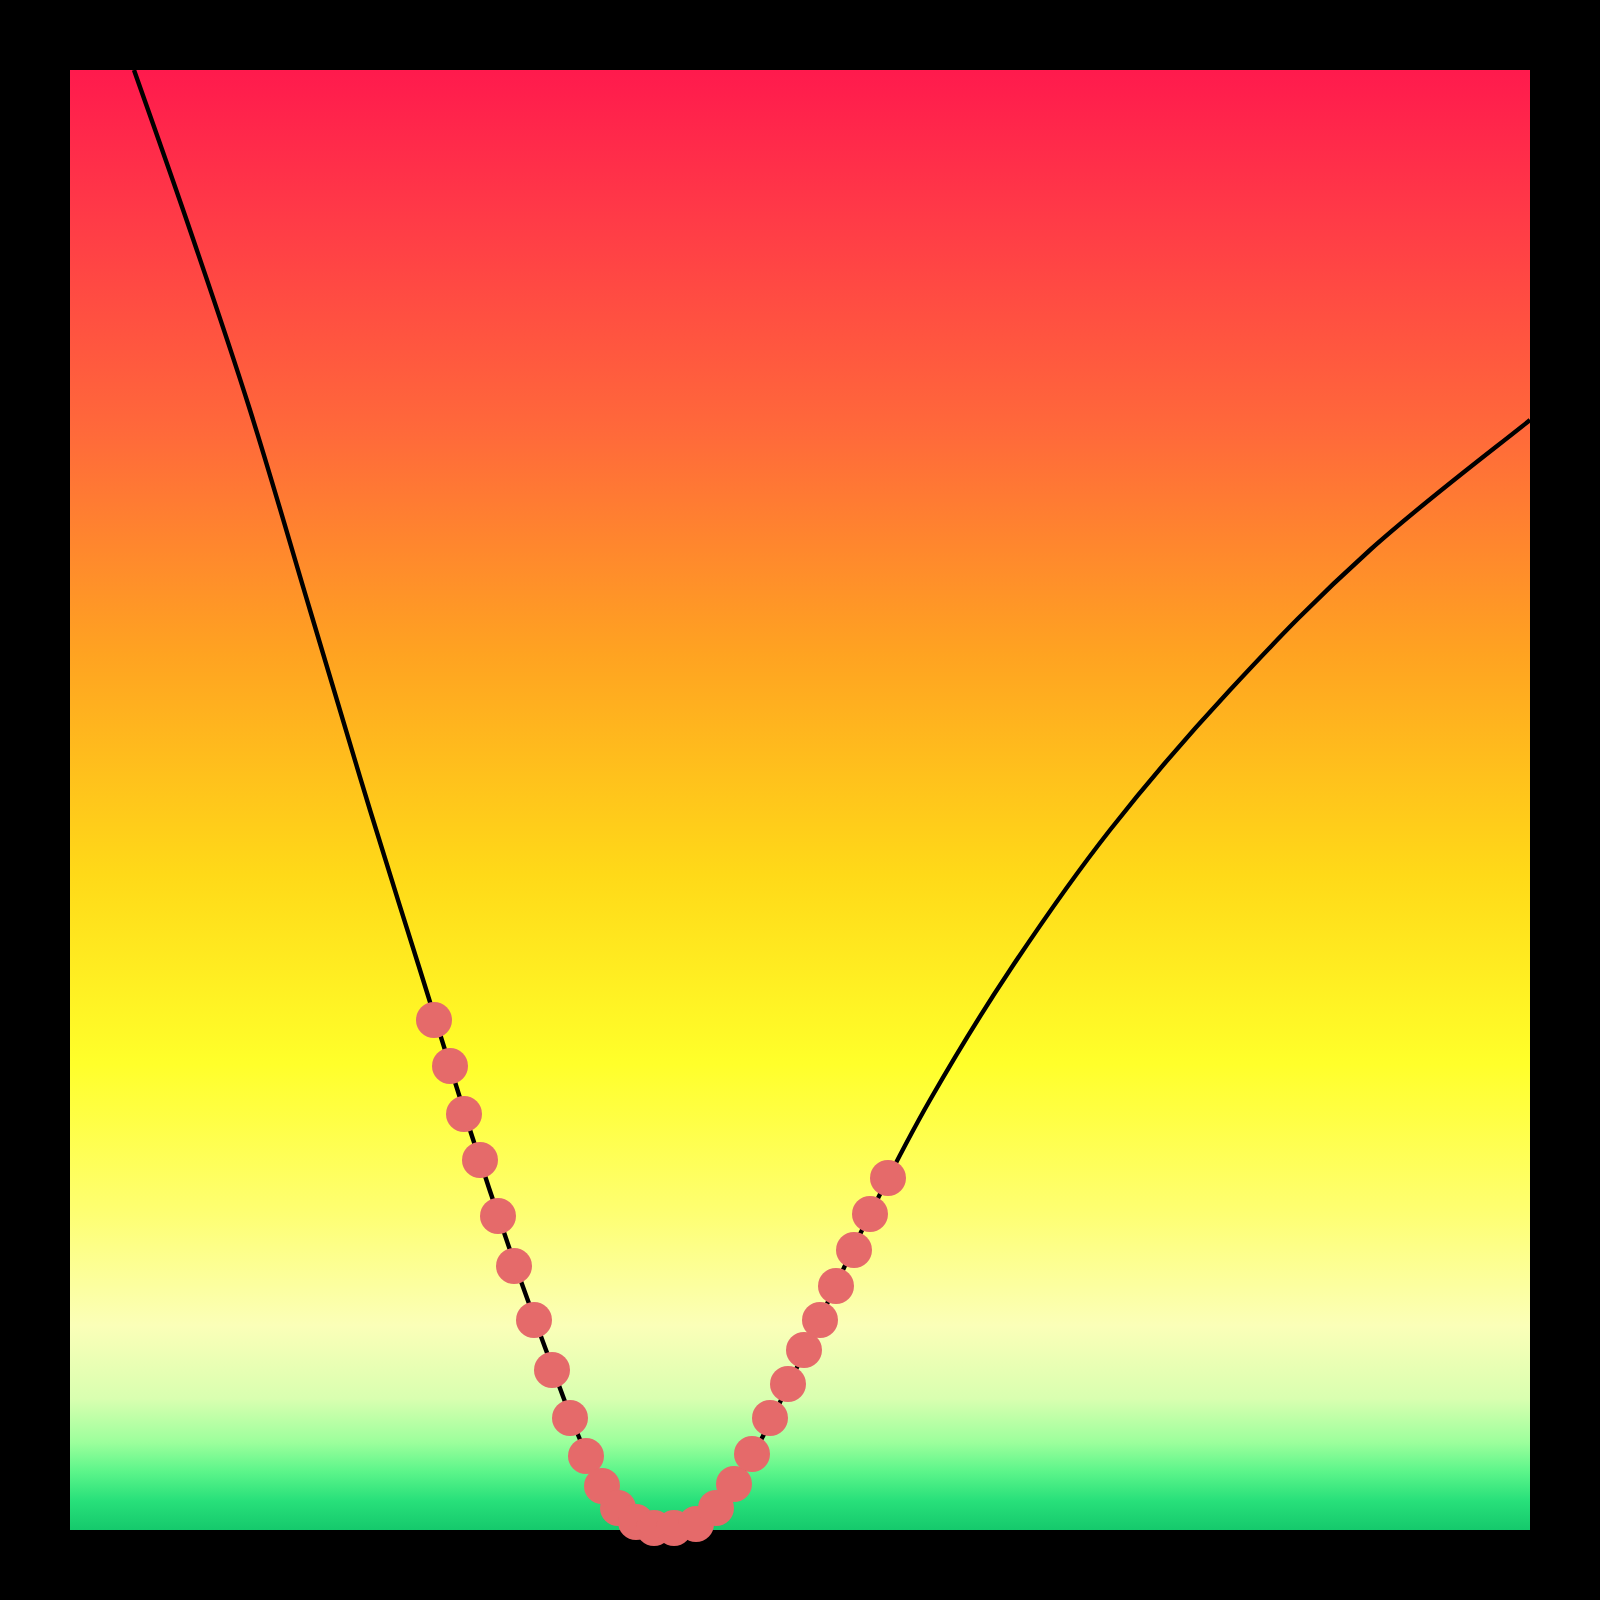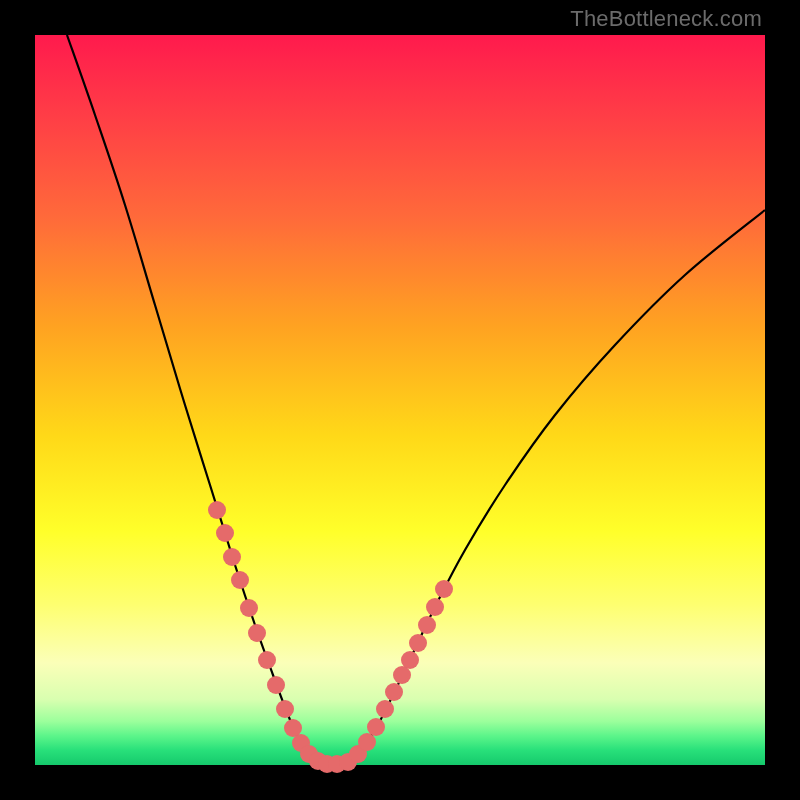--- a/index.html
+++ b/index.html
@@ -55,21 +55,20 @@
     top: 0; left: 0;
     width: 730px;
     height: 730px;
     overflow: visible;
   }
 </style>
 </head>
 <body>
 
 <div class="frame">
-  <div class="attribution">TheBottleneck.com</div>
 
   <div class="plot">
     <svg class="curve" viewBox="0 0 730 730" preserveAspectRatio="none">
       <path id="curve-path" fill="none" stroke-width="2.2" stroke="#000000" d="M 32 0 C 37.04 14.399999999999999, 49.56 49.400000000000006, 60 80 C 70.44 110.6, 79.2 135.8, 90 170 C 100.8 204.2, 109.2 234, 120 270 C 130.8 306, 140.1 337.6, 150 370 C 159.9 402.4, 166 421.2, 175 450 C 184 478.8, 191.9 504.8, 200 530 C 208.1 555.2, 213.16 570.2, 220 590 C 226.84 609.8, 232.06 623.8, 238 640 C 243.94 656.2, 248.14 668.12, 253 680 C 257.86 691.88, 260.86 698.44, 265 706 C 269.14 713.56, 271.86 717.86, 276 722 C 280.14 726.14, 283.68 727.74, 288 729 C 292.32 730.26, 295.68 729.18, 300 729 C 304.32 728.82, 307.68 729.98, 312 728 C 316.32 726.02, 318.96 723.94, 324 718 C 329.04 712.06, 333.88 705.44, 340 695 C 346.12 684.56, 351.16 673.86, 358 660 C 364.84 646.14, 370.44 633.84, 378 618 C 385.56 602.16, 390.64 590.54, 400 572 C 409.36 553.46, 417.4 536.96, 430 515 C 442.6 493.04, 453.8 474.3, 470 450 C 486.2 425.7, 500.2 405.2, 520 380 C 539.8 354.8, 556.6 335.2, 580 310 C 603.4 284.8, 623 264.3, 650 240 C 677 215.7, 715.6 186.7, 730 175"></path>
       <g id="markers-group">
           <circle cx="182" cy="475" r="9" fill="#e56a6a"></circle>
           <circle cx="190" cy="498" r="9" fill="#e56a6a"></circle>
           <circle cx="197" cy="522" r="9" fill="#e56a6a"></circle>
           <circle cx="205" cy="545" r="9" fill="#e56a6a"></circle>
           <circle cx="214" cy="573" r="9" fill="#e56a6a"></circle>

